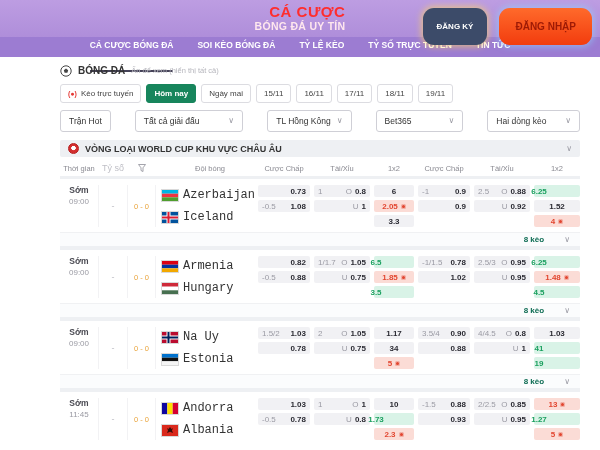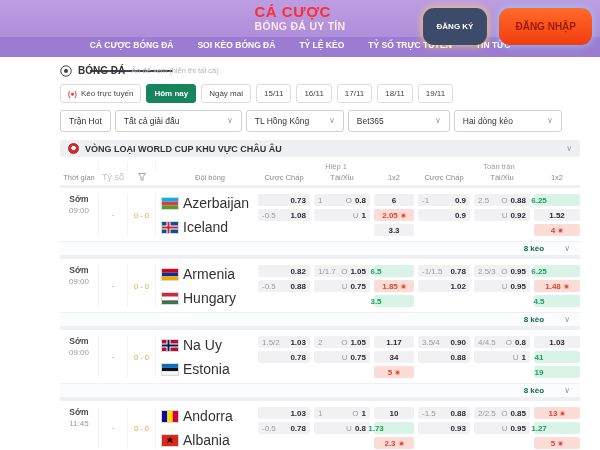--- a/index.html
+++ b/index.html
@@ -1,21 +1,21 @@
 <!DOCTYPE html>
 <html><head>
 <meta charset="utf-8">
 <style>
   * { margin:0; padding:0; box-sizing:border-box; }
   html,body { width:600px; height:450px; overflow:hidden; background:#fff;
     font-family:"Liberation Sans", sans-serif; }
   
   .topbar { height:37px; background:linear-gradient(180deg,#bd9de2,#af8eda);
     display:flex; align-items:center; justify-content:center; position:relative; }
-  .logo { text-align:left; line-height:1.1; }
+  .logo { text-align:right; line-height:1.1; }
   .logo-l1 { color:#ff2d2d; font-weight:bold; font-size:15px; letter-spacing:.5px; }
   .logo-l2 { color:#ffe7ee; font-weight:bold; font-size:10.5px; letter-spacing:.3px; }
   .auth { position:absolute; right:8px; top:8px; display:flex; gap:12px; }
   .btn-register { background:#3c4b69; color:#fff; font-size:8px; font-weight:bold;
     padding:14px 14px; border-radius:11px; border:none;
     box-shadow:0 0 6px 2px rgba(255,214,90,.6); font-family:inherit; }
   .btn-login { background:linear-gradient(180deg,#ff6a2b,#f23c0e); color:#9e1a05;
     font-size:10px; font-weight:bold; padding:6px 16px; border-radius:11px; border:none;
     box-shadow:0 0 6px 2px rgba(140,220,255,.5); font-family:inherit; }
   
@@ -27,21 +27,21 @@
   .content { padding:6px 20px 0 60px; background:#fff; }
   .section-head { display:flex; align-items:center; gap:6px; height:15px; margin-bottom:6px; }
   .ball-icon { width:12px; height:12px; }
   .section-title { font-size:10px; font-weight:bold; color:#333; }
   .section-note { font-size:7.5px; color:#b5b5bc; }
   .filters { display:flex; gap:5px; margin-bottom:7px; }
   .filter-btn { border:1px solid #dcdce1; border-radius:3px; background:#fff; font-size:8px;
     color:#444; padding:4px 7px; display:flex; gap:4px; align-items:center; white-space:nowrap; cursor:pointer; }
   .filter-btn.active { background:#17855c; border-color:#17855c; color:#fff; font-weight:bold; }
   .live-icon { color:#e53935; font-size:7px; font-weight:bold; }
-  .selects { display:flex; gap:4px; margin-bottom:8px; }
+  .selects { display:flex; gap:24px; margin-bottom:8px; }
   .hot-btn { border:1px solid #cfcfd6; border-radius:3px; font-size:8.5px; padding:5px 8px;
     color:#333; background:#fff; white-space:nowrap; }
   .select { border:1px solid #cfcfd6; border-radius:3px; font-size:8.5px; color:#333;
     padding:5px 8px; display:flex; justify-content:space-between; align-items:center;
     background:#fff; cursor:pointer; }
   .s1{width:127px}.s2{width:98px}.s3{width:102px}.s4{width:108px}
   .chev { color:#9a9aa3; font-size:8px; line-height:1; }
   
   .league { background:#eef0f3; border-radius:2px; height:17px; display:flex;
     align-items:center; gap:6px; padding:0 8px; margin-bottom:2px; }
@@ -66,21 +66,21 @@
   .c-time { text-align:center; }
   .tlabel { font-size:8.5px; font-weight:bold; color:#4a4a52; }
   .tval { font-size:8px; color:#9a9aa3; margin-top:2px; }
   .c-score { text-align:center; color:#bfbfc6; font-size:9px; border-left:1px solid #f2f2f4;
     border-right:1px solid #f2f2f4; display:flex; align-items:center; justify-content:center; }
   .c-ht { text-align:center; color:#e9a43c; font-size:7.5px; display:flex; align-items:center;
     justify-content:center; border-right:1px solid #f2f2f4; }
   .c-teams { padding-left:6px; display:flex; flex-direction:column; gap:8px; justify-content:center; }
   .team { display:flex; gap:5px; align-items:center; cursor:pointer; }
   .flag svg { display:block; outline:1px solid rgba(0,0,0,.15); }
-  .tname { font-size:14px; color:#333; }
+  .tname { font-size:12px; color:#333;font-family:Liberation Mono, monospace; }
   .odds-grid { width:322px; display:grid; grid-template-columns:52px 56px 40px 52px 56px 46px;
     grid-auto-rows:12px; gap:3px 4px; align-content:start; }
   .ocell { background:#f1f1f4; border-radius:2px; font-size:8px; display:flex;
     align-items:center; padding:0 4px; cursor:pointer; }
   .ocell .line { flex:1; text-align:left; color:#9a9aa3; }
   .ocell .side { color:#9a9aa3; margin-right:3px; }
   .oddsv { font-weight:bold; color:#2b2b33; }
   .x12 { justify-content:center; gap:3px; }
   .x12.up { background:#d9f3e7;gap:36px; } .x12.up .oddsv { color:#1ba05f; }
   .x12.down { background:#fbdcd6; } .x12.down .oddsv { color:#e2452f; }
@@ -156,30 +156,20 @@
       </span>
   </div>
 
   <div class="league">
     <span class="league-icon"></span>
     <span class="league-title">VÒNG LOẠI WORLD CUP KHU VỰC CHÂU ÂU</span>
     <span class="chev">∨</span>
   </div>
 
   <div class="thead">
-    <div class="grp-row">
-      <div class="c-time"></div>
-        <div class="c-score"></div>
-        <div class="c-ht"></div>
-        <div class="c-teams"></div>
-      <div class="c-odds">
-        <span class="grp g1">Hiệp 1</span>
-        <span class="grp g2">Toàn trận</span>
-      </div>
-    </div>
     <div class="sub-row">
       <div class="c-time sub">Thời gian</div>
       <div class="c-score sub" style="border:none">Tỷ số</div>
       <div class="c-ht sub funnel" style="border:none">
         <svg width="8" height="8" viewBox="0 0 8 8">
             <path d="M0.5,0.5 H7.5 L5,3.8 V7.5 L3,6.5 V3.8 Z" fill="none" stroke="#9a9aa3" stroke-width="0.9"></path>
           </svg>
       </div>
       <div class="c-teams sub">Đội bóng</div>
       <div class="c-odds">

